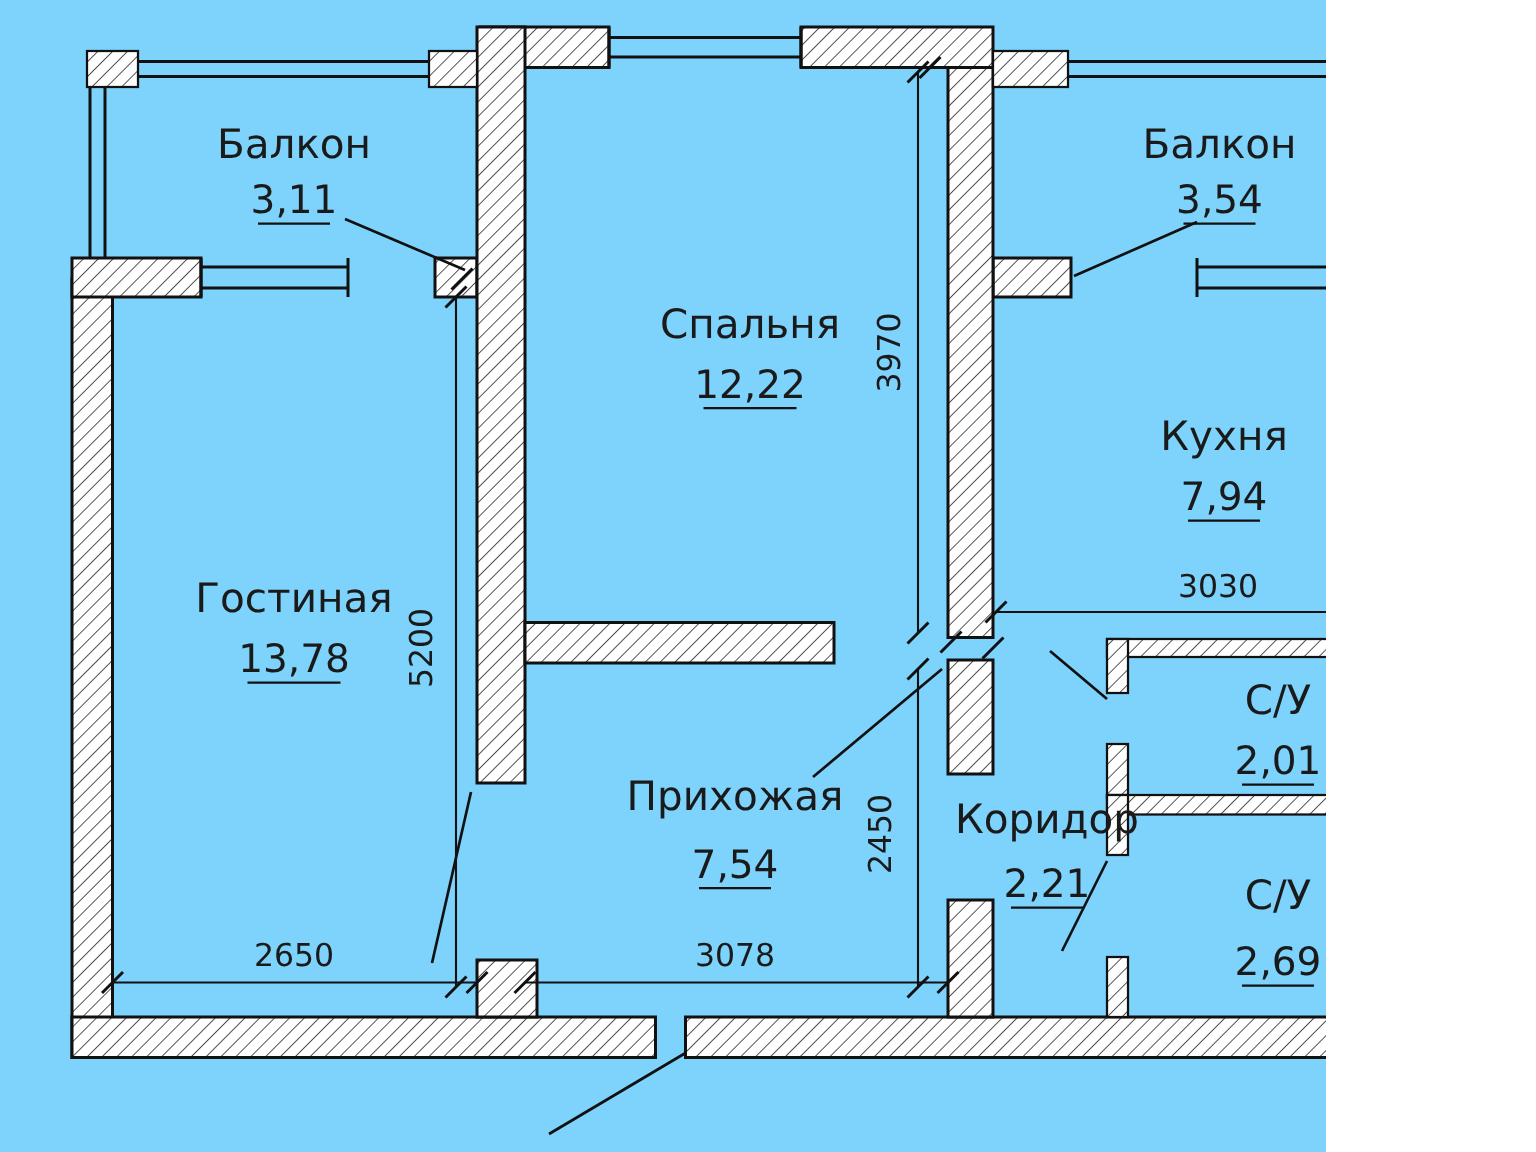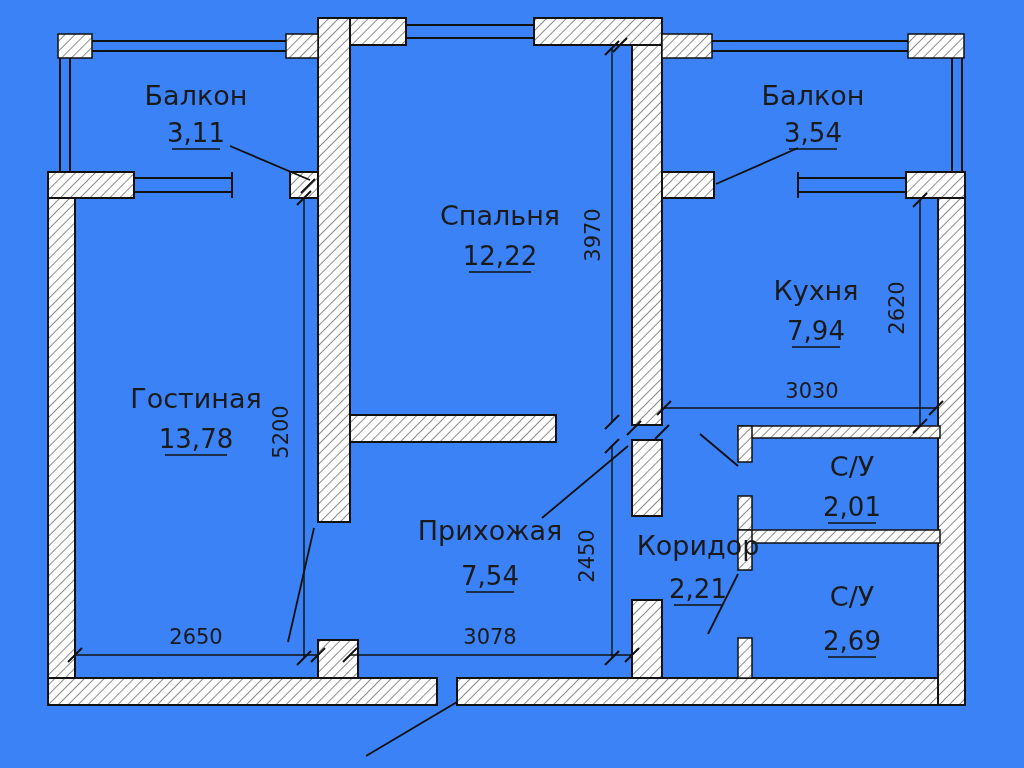--- a/index.html
+++ b/index.html
@@ -1,16 +1,16 @@
 <!DOCTYPE html>
 <html><head>
 <meta charset="utf-8">
 <style>
   html,body{margin:0;padding:0;background:#ffffff;}
-  .plan-wrap{width:1024px;height:768px;position:relative;background:#3b82f6;overflow:hidden;}
+  .plan-wrap{width:884px;height:768px;position:relative;background:#7dd3fc;overflow:hidden;}
   svg{display:block;font-family:"DejaVu Sans", sans-serif;}
   text{fill:#1a1a1a;}
   .room-name{font-size:27px;}
   .room-area{font-size:26px;}
   .dim{font-size:21px;}
 </style>
 </head>
 <body>
 
 <div class="plan-wrap">

